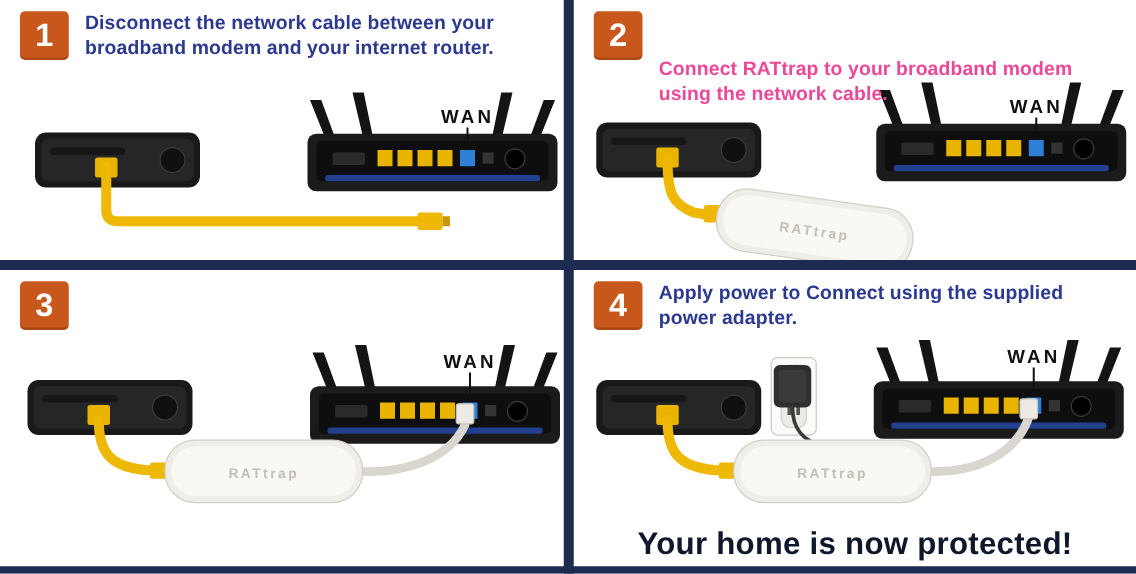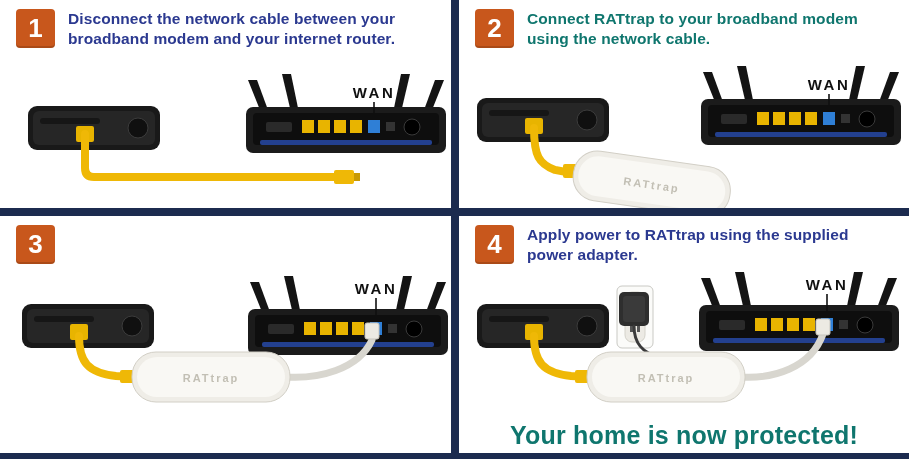--- a/index.html
+++ b/index.html
@@ -90,21 +90,21 @@
       <use href="#def-router" transform="translate(242,72)"></use>
       <use href="#def-modem" transform="translate(18,98)"></use>
       <path d="M75,128 C75,156 80,164 96,170 L118,174" class="cable-y"></path>
       <rect x="104" y="164" width="16" height="14" rx="2" fill="#EFB806"></rect>
       <use href="#def-guard" transform="translate(118,148) rotate(8)"></use>
       <text x="370" y="90" class="wan">WAN</text>
       <line x1="370" y1="94" x2="370" y2="111" class="pointer"></line>
     </svg>
     <header class="step-head">
       <div class="badge" style="background-color: rgb(200, 87, 28);">2</div>
-      <p class="step-text" style="color: #0f766e;">Connect RATtrap to your broadband modem using the network cable.</p>
+      <p class="step-text" style="color: #ec4899; margin-top: 37px;">Connect RATtrap to your broadband modem using the network cable.</p>
     </header>
   </section>
 
   <section class="panel" style="left:0;top:216px;width:451px;height:237px">
     <svg class="scene" viewBox="0 0 451 237">
       <use href="#def-router" transform="translate(248,66)"></use>
       <use href="#def-modem" transform="translate(22,88)"></use>
       <path d="M79,120 C79,146 88,157 116,160 L134,161" class="cable-y"></path>
       <rect x="120" y="154" width="16" height="13" rx="2" fill="#EFB806"></rect>
       <path d="M286,161 C318,163 358,154 372,124" class="cable-g"></path>
@@ -128,22 +128,22 @@
       <path d="M75,120 C75,146 84,157 112,160 L130,161" class="cable-y"></path>
       <rect x="116" y="154" width="16" height="13" rx="2" fill="#EFB806"></rect>
       <path d="M282,161 C314,163 352,152 364,118" class="cable-g"></path>
       <rect x="357" y="103" width="14" height="16" rx="2" fill="#eceae3" stroke="#c9c7bf"></rect>
       <use href="#def-guard" transform="translate(128,136)"></use>
       <text x="368" y="74" class="wan">WAN</text>
       <line x1="368" y1="78" x2="368" y2="100" class="pointer"></line>
     </svg>
     <header class="step-head">
       <div class="badge" style="background-color: rgb(200, 87, 28);">4</div>
-      <p class="step-text" style="color: rgb(43, 57, 144);">Apply power to RATtrap using the supplied power adapter.</p>
+      <p class="step-text" style="color: rgb(43, 57, 144);">Apply power to Connect using the supplied power adapter.</p>
     </header>
-    <div class="footer" style="color: #0f766e;">Your home is now protected!</div>
+    <div class="footer" style="color: #0f172a;">Your home is now protected!</div>
   </section>
 
   <div class="divider" style="left: 451px; top: 0px; width: 8px; height: 459px; background-color: rgb(28, 43, 79);"></div>
   <div class="divider" style="left: 0px; top: 208px; width: 909px; height: 8px; background-color: rgb(28, 43, 79);"></div>
   <div class="divider" style="left: 0px; top: 453px; width: 909px; height: 6px; background-color: rgb(28, 43, 79);"></div>
 
 </div>
 
 </body></html>

